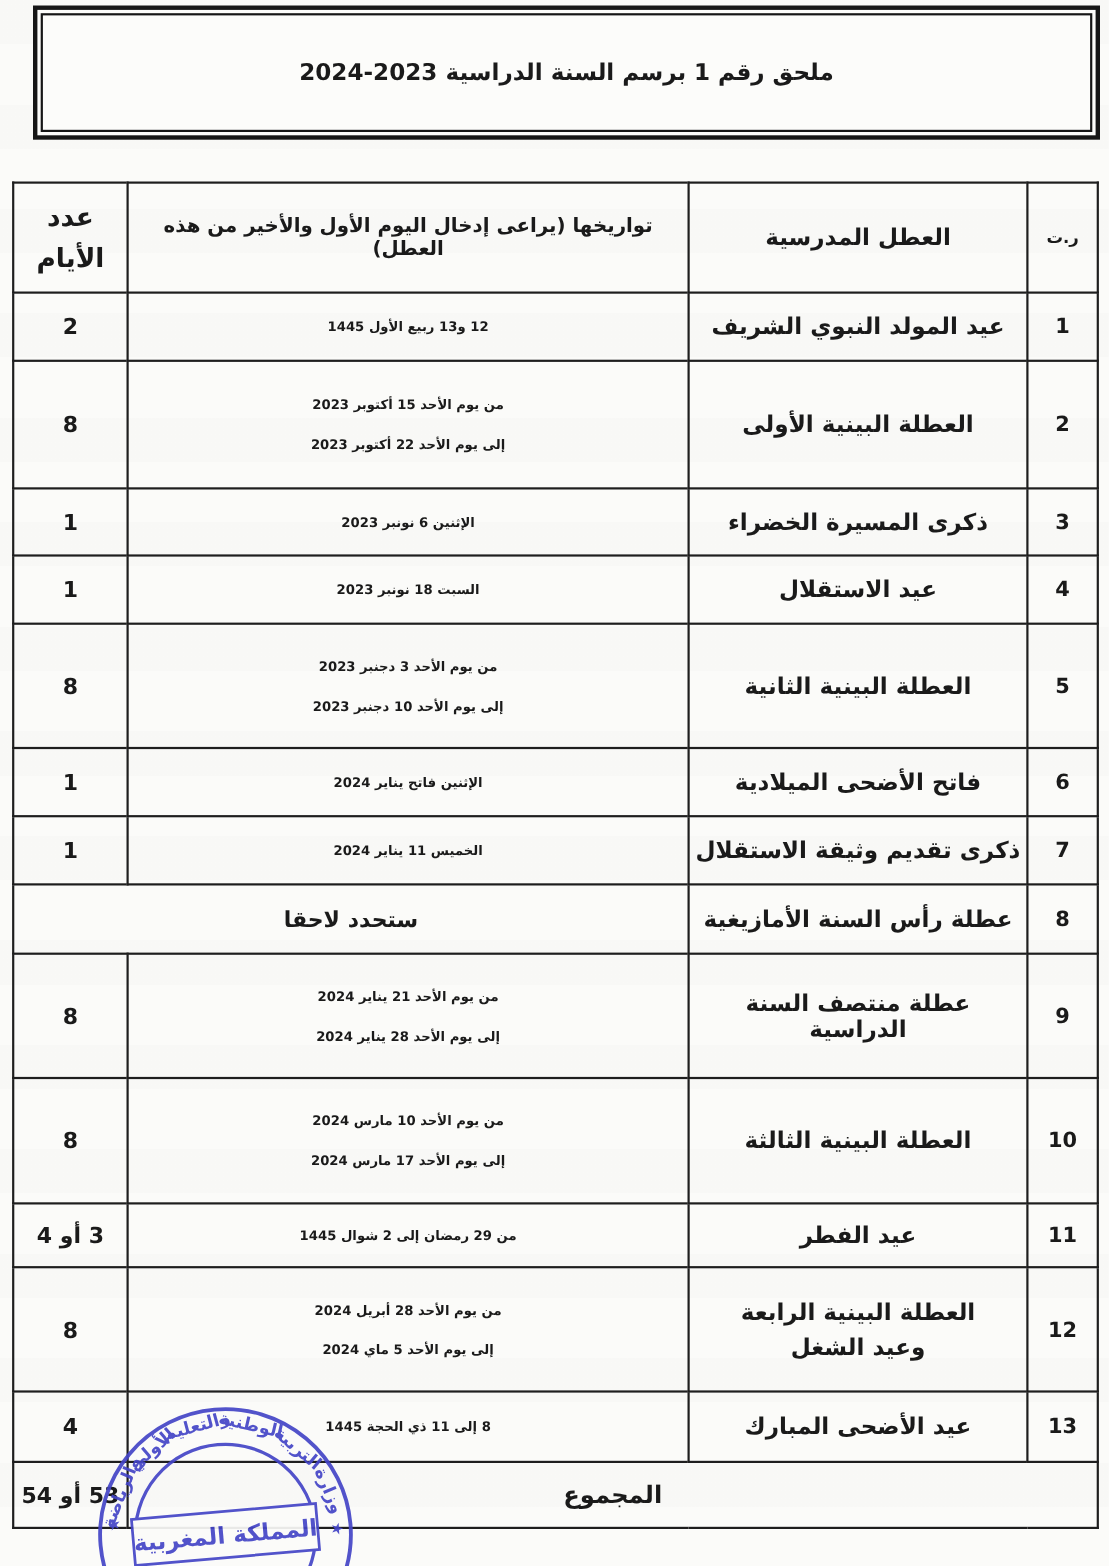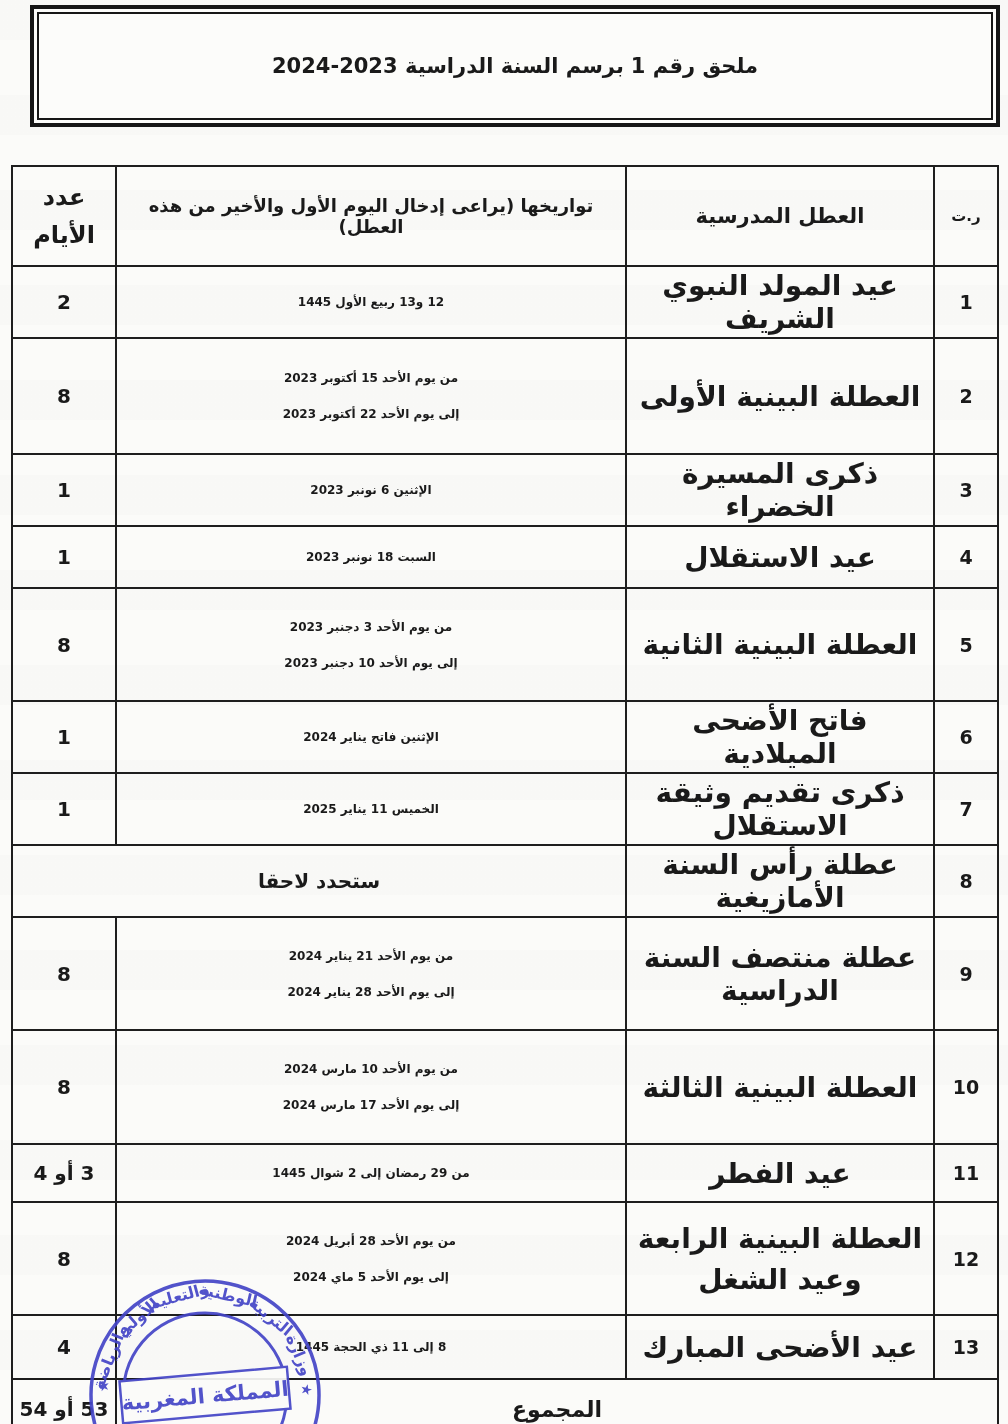--- a/index.html
+++ b/index.html
@@ -59,21 +59,21 @@
     font-weight: 700;
     overflow: hidden;
   }
   th.h-index  { font-size: 15px; }
   th.h-holiday{ font-size: 21px; }
   th.h-dates  { font-size: 18px; }
   th.h-days   { font-size: 24px; }
   .h-days div + div { margin-top: 10px; }
 
   td.c-index { font-size: 19px; }
-  td.c-holiday { font-size: 28px; }
+  td.c-holiday { font-size: 21px; }
   td.c-holiday .holiday-line + .holiday-line { margin-top: 8px; }
   td.c-dates { font-size: 12px; }
   td.c-dates .date-line + .date-line { margin-top: 22px; }
   td.c-days { font-size: 20px; }
   td.c-tbd { font-size: 20px; }
   td.c-total-label { font-size: 22px; }
 
   
   .stamp {
     position: absolute;
@@ -174,21 +174,21 @@
           <div class="date-line">الإثنين فاتح يناير 2024</div>
         </td>
         <td class="c-days">1</td>
       </tr>
       <tr style="height: 62px;">
         <td class="c-index">7</td>
         <td class="c-holiday">
           <div class="holiday-line">ذكرى تقديم وثيقة الاستقلال</div>
         </td>
         <td class="c-dates">
-          <div class="date-line">الخميس 11 يناير 2025</div>
+          <div class="date-line">الخميس 11 يناير 2024</div>
         </td>
         <td class="c-days">1</td>
       </tr>
       <tr style="height: 63px;">
         <td class="c-index">8</td>
         <td class="c-holiday">
           <div class="holiday-line">عطلة رأس السنة الأمازيغية</div>
         </td>
         <td colspan="2" class="c-tbd">ستحدد لاحقا</td>
       </tr>

